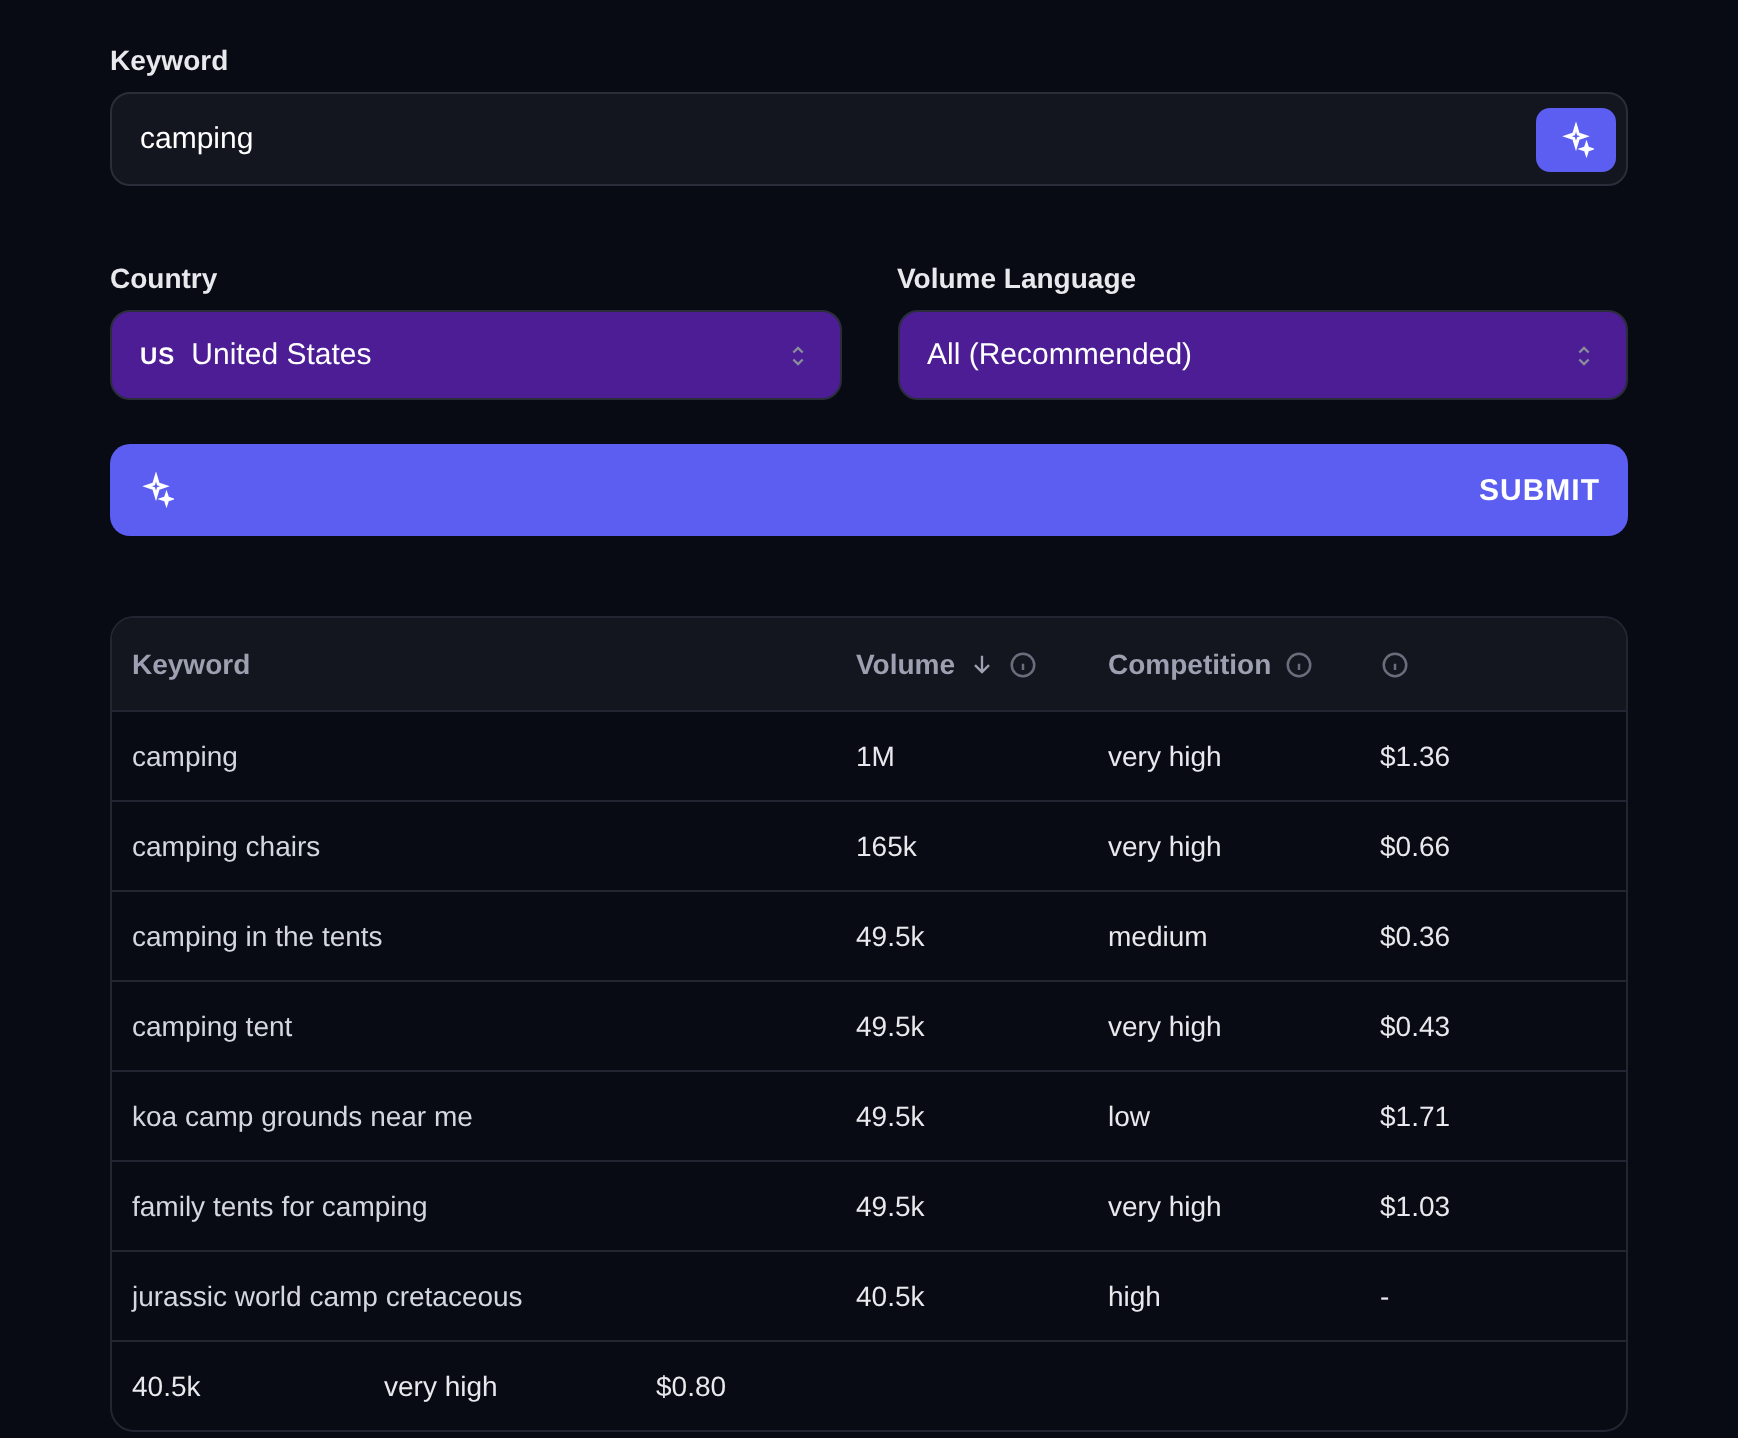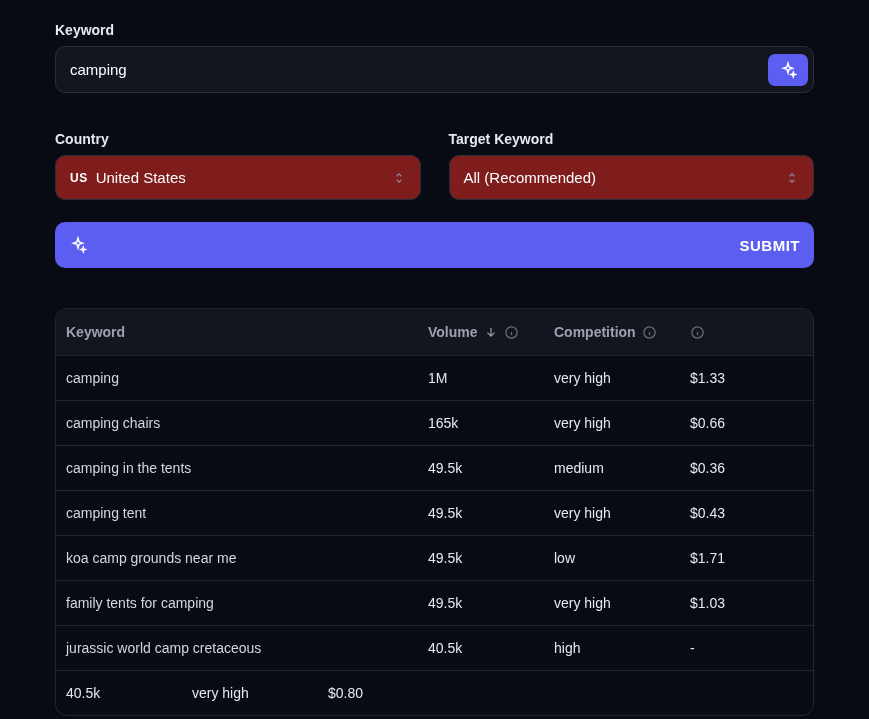--- a/index.html
+++ b/index.html
@@ -57,21 +57,21 @@
     }
     .row {
       display: flex;
       gap: 28px;
     }
     .col {
       flex: 1;
     }
     .select {
       width: 100%;
-      background: #7f1d1d;
+      background: #4c1d95;
       border: 1px solid #2a2d3a;
       border-radius: 10px;
       padding: 13px 14px;
       color: #fff;
       font-size: 15px;
       display: flex;
       align-items: center;
       justify-content: space-between;
       cursor: pointer;
     }
@@ -166,21 +166,21 @@
       <div class="select-content">
         <span class="us-badge">US</span>
         <span>United States</span>
       </div>
       <svg width="14" height="14" viewBox="0 0 24 24" fill="none" stroke="#8a8d9c" stroke-width="2">
         <path d="M8 9l4-4 4 4M8 15l4 4 4-4"></path>
       </svg>
     </div>
   </div>
   <div class="col">
-    <label class="label">Target Keyword</label>
+    <label class="label">Volume Language</label>
     <div class="select">
       <div class="select-content">
         <span>All (Recommended)</span>
       </div>
       <svg width="14" height="14" viewBox="0 0 24 24" fill="none" stroke="#8a8d9c" stroke-width="2">
         <path d="M8 9l4-4 4 4M8 15l4 4 4-4"></path>
       </svg>
     </div>
   </div>
 </div>
@@ -220,21 +220,21 @@
           <circle cx="12" cy="12" r="9"></circle>
           <path d="M12 8h.01M12 11v5"></path>
         </svg>
     </div>
   </div>
   <div id="table-body">
       <div class="table-row">
     <div class="td td-keyword col-keyword">camping</div>
     <div class="td col-volume">1M</div>
     <div class="td col-competition">very high</div>
-    <div class="td col-cpc">$1.33</div>
+    <div class="td col-cpc">$1.36</div>
   </div>
       <div class="table-row">
     <div class="td td-keyword col-keyword">camping chairs</div>
     <div class="td col-volume">165k</div>
     <div class="td col-competition">very high</div>
     <div class="td col-cpc">$0.66</div>
   </div>
       <div class="table-row">
     <div class="td td-keyword col-keyword">camping in the tents</div>
     <div class="td col-volume">49.5k</div>

